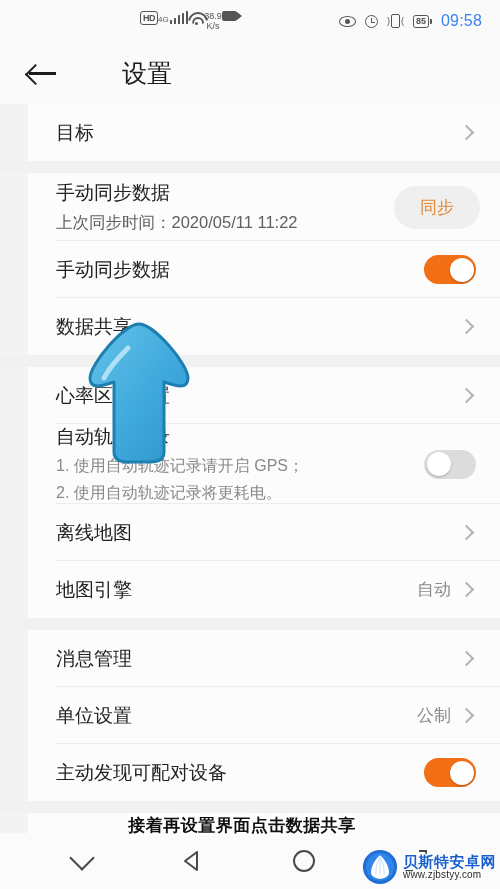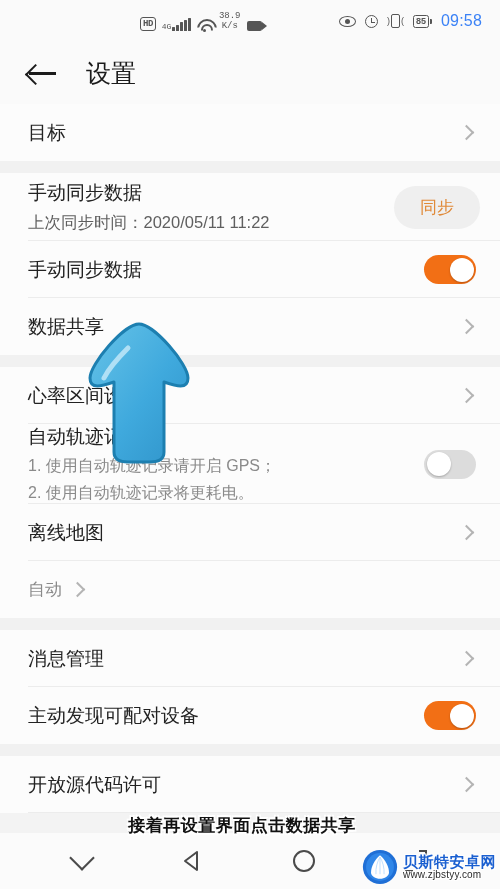--- a/index.html
+++ b/index.html
@@ -20,24 +20,23 @@
     height: 42px;
     background: #fafafa;
     display: flex;
     align-items: center;
     justify-content: center;
     gap: 0;
     position: relative;
     color: #555;
   }
   .sb-left {
-    display: flex; align-items: flex-end; gap: 6px;
+    display: flex; align-items: flex-start; 
     position: absolute; left: 140px; top: 50%;
     transform: translateY(-50%);
-    font-family: Liberation Mono, monospace;
   }
   .sb-right {
     display: flex; align-items: center; gap: 9px;
     position: absolute; right: 18px; top: 50%;
     transform: translateY(-50%);
   }
   .hd-badge {
     border: 1.5px solid #555; border-radius: 3px;
     font-size: 9px; font-weight: bold; line-height: 1;
     padding: 1.5px 2px; letter-spacing: -0.5px;
@@ -99,24 +98,24 @@
   }
   .back-arrow { width: 30px; height: 22px; position: relative; cursor: pointer; }
   .back-arrow::before{
     content:""; position:absolute; left:0; top:5px;
     width:13px;height:13px;border-left:2.4px solid #1b1b1b;border-bottom:2.4px solid #1b1b1b;
     transform: rotate(45deg);
   }
   .back-arrow::after{
     content:""; position:absolute; left:1px; top:10.2px; width:27px;height:2.4px;background:#1b1b1b;
   }
-  .page-title { font-size: 25px; color: #1b1b1b; font-weight: 500; }
-
-  
-  .section { background: #d946ef; }
+  .page-title { font-size: 25px; color: #1b1b1b; font-weight: 500; margin-left: 36px; }
+
+  
+  .section { background: #d946ef; margin-left: 28px; }
   .gap { height: 12px; background: #f1f1f1; }
   .row {
     position: relative;
     display: flex; align-items: center;
     padding: 0 20px 0 28px;
     min-height: 57px;
     background: #fcfcfc;
   }
   .row.tall { min-height: 68px; align-items: center; }
   .row .divider {
@@ -302,35 +301,46 @@
 
     <div class="row">
       <div class="label-wrap">
         <div class="label">离线地图</div>
       </div>
       <div class="chev"></div>
       <div class="divider"></div>
     </div>
 
     <div class="row no-div">
+      <div class="label-wrap">
+        <div class="label">地图引擎</div>
+      </div>
       <div class="value">自动</div>
       <div class="chev"></div>
     </div>
   </div>
   <div class="gap"></div>
 
   <div class="section">
     <div class="row">
       <div class="label-wrap">
         <div class="label">消息管理</div>
       </div>
       <div class="chev"></div>
       <div class="divider"></div>
     </div>
 
+    <div class="row">
+      <div class="label-wrap">
+        <div class="label">单位设置</div>
+      </div>
+      <div class="value">公制</div>
+      <div class="chev"></div>
+      <div class="divider"></div>
+    </div>
 
     <div class="row no-div">
       <div class="label-wrap">
         <div class="label">主动发现可配对设备</div>
       </div>
       <div class="toggle on">
           <span class="knob"></span>
         </div>
     </div>
   </div>

